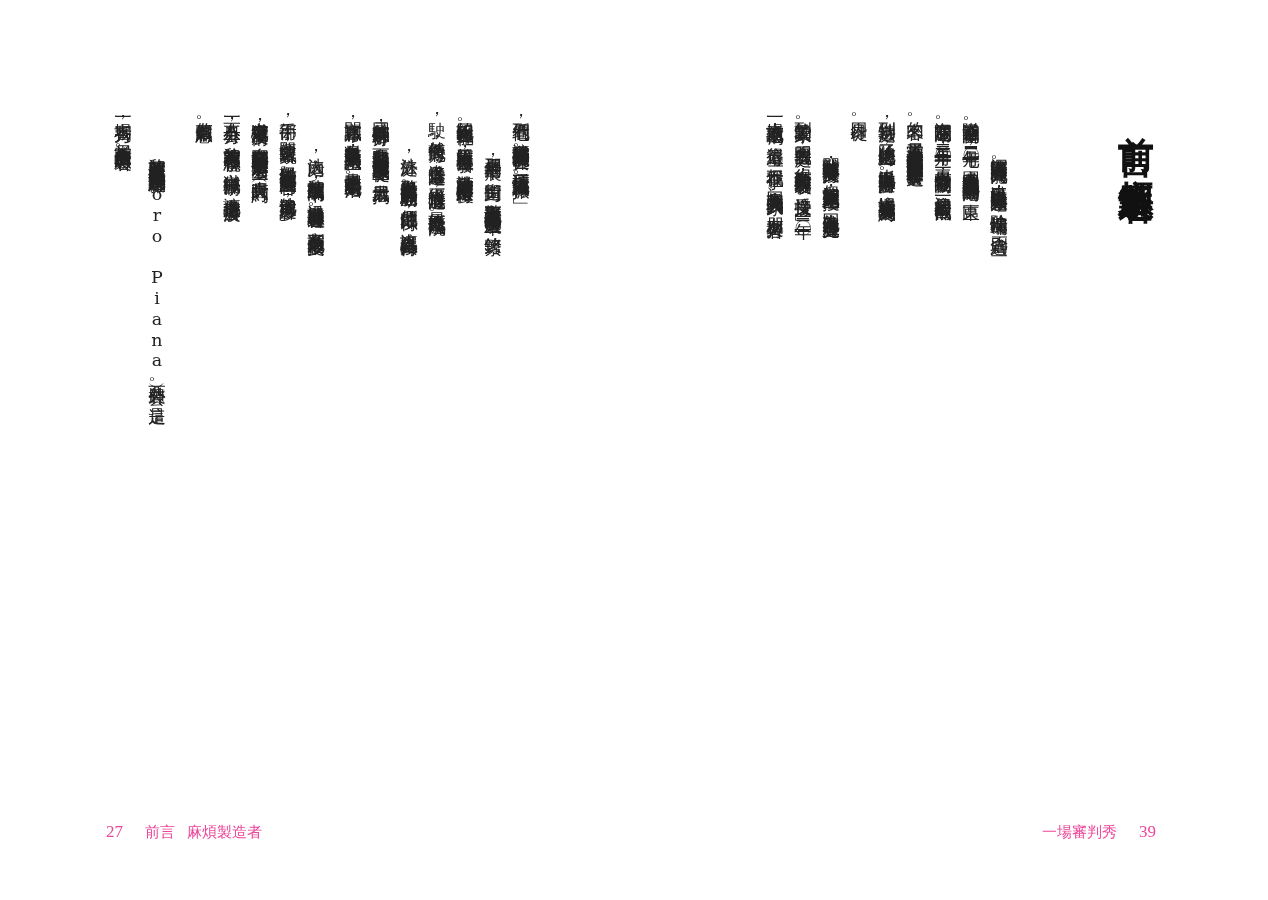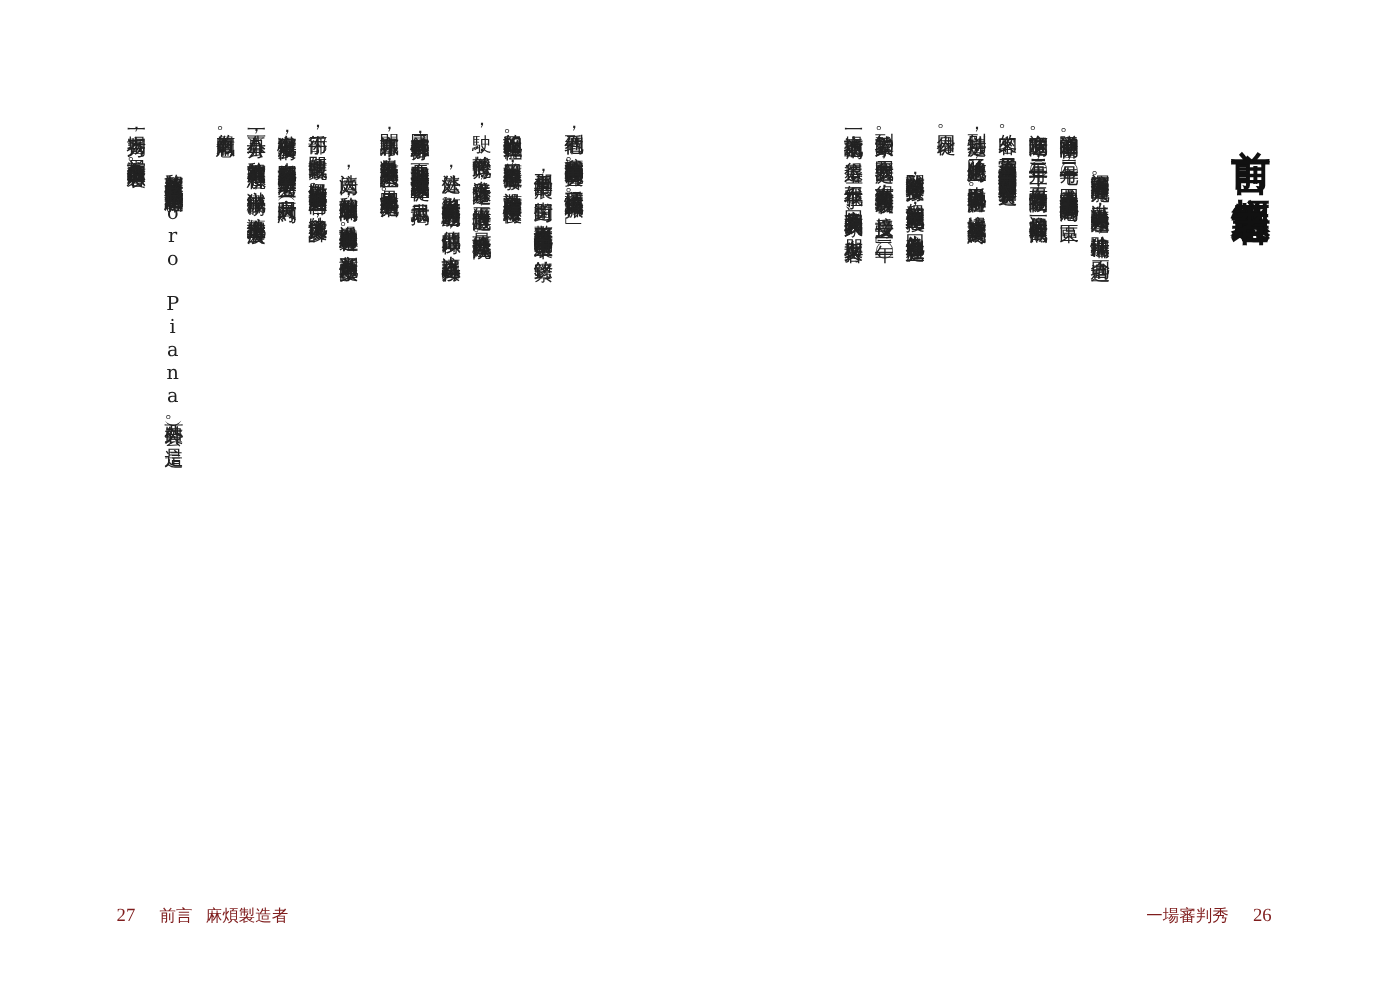--- a/index.html
+++ b/index.html
@@ -52,21 +52,21 @@
       line-height: 40px;
       letter-spacing: 2px;
       color: #111;
     }
     .chapter-title .gap { display: inline-block; height: 38px; }
 
     .footer {
       position: absolute;
       top: 822px;
       font-size: 15px;
-      color: #7f1d1d;
+      color: #ec4899;
       white-space: nowrap;
     }
     .footer .pnum {
       font-family: "Liberation Serif", serif;
       font-size: 17px;
     }
     .footer .sep { display: inline-block; width: 22px; }
     .footer .sep-small { display: inline-block; width: 12px; }
   </style>
 </head>
@@ -83,21 +83,21 @@
     <div class="column" style="left:326px;">隧道通常不會關閉。二〇二二年七月，中國共產黨中央總書記習近平訪問香港期間，東區</div>
     <div class="column" style="left:298px;">海底隧道關閉。二〇二三年十二月，再有另一條隧道被關閉，迎接的卻是另一位截然不同</div>
     <div class="column" style="left:270px;">的來客。當局為了把正在全港最高戒備監獄中單獨囚禁的富商及民主運動支持者黎智英送</div>
     <div class="column" style="left:242px;">到特別法庭，除了將他纏上鐐銬，也派出裝甲車隊沿途押解。這場審訊或令黎智英成為終</div>
     <div class="column" style="left:214px;">身囚徒。</div>
     <div class="column indent" style="left:186px;">離開監獄前必須接受搜身，但黎智英並未因此感到困擾，因為他知道自己將在庭上見</div>
     <div class="column" style="left:158px;">到摯愛的家人。「明天我要出庭，得在警衛面前脫掉所有衣物，接受搜身，」二〇二一年</div>
     <div class="column" style="left:130px;">一場庭訊前他寫下：「這很羞辱，但我不在乎，因為我將見到我的家人、朋友與支持者。</div>
 
     <div class="footer" style="left:408px;">
-      <span>一場審判秀</span><span class="sep"></span><span class="pnum">26</span>
+      <span>一場審判秀</span><span class="sep"></span><span class="pnum">39</span>
     </div>
   </div>
 
   <div class="page page-left">
     <div class="column" style="left:510px;">看到他們，讓我重新接觸到外面的現實世界。這種情感交流讓人精神一振。」</div>
     <div class="column indent" style="left:482px;">那個十二月的早晨，街道封閉，警車與摩托車護衛隊伴隨一輛超大型裝甲車，鐐銬緊</div>
     <div class="column" style="left:454px;">扣的囚犯坐在鐵籠裡。笨重囚車從赤柱監獄出發，沿著港島南岸的狹窄濱海道路緩慢行</div>
     <div class="column" style="left:426px;">駛，然後轉向北方，進入香港仔隧道，再經過海底隧道，最終抵達西九龍法院。</div>
     <div class="column indent" style="left:398px;">法庭外，警犬與千名員警防範任何可能的騷動。他們嚴陣以待，讓人誤以為是接待外</div>
     <div class="column" style="left:370px;">國元首或押解恐怖分子，而非長期堅持非暴力理念的七十五歲虔誠天主教徒。武力展示揭</div>

